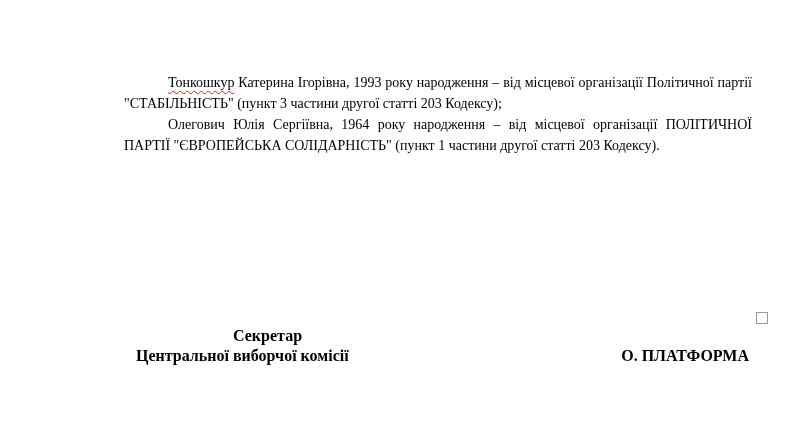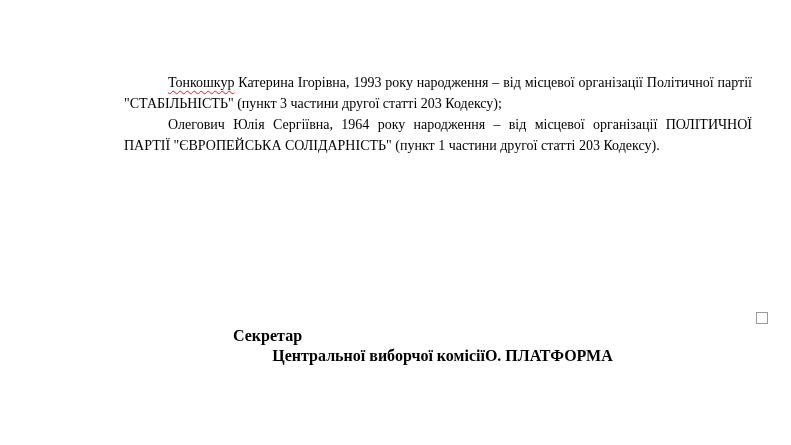--- a/index.html
+++ b/index.html
@@ -49,21 +49,21 @@
       font-size: 16px;
       line-height: 20px;
       font-weight: bold;
       margin-left: 24px;
     }
     .sig-title {
       padding-left: 97px;
     }
     .sig-row {
       display: flex;
-      justify-content: center;
+      justify-content: space-between;
       width: 613px;
     }
     .anchor-box {
       position: absolute;
       left: 756px;
       top: 312px;
       width: 12px;
       height: 12px;
       border: 1px solid #9a9a9a;
       background: #ffffff;

